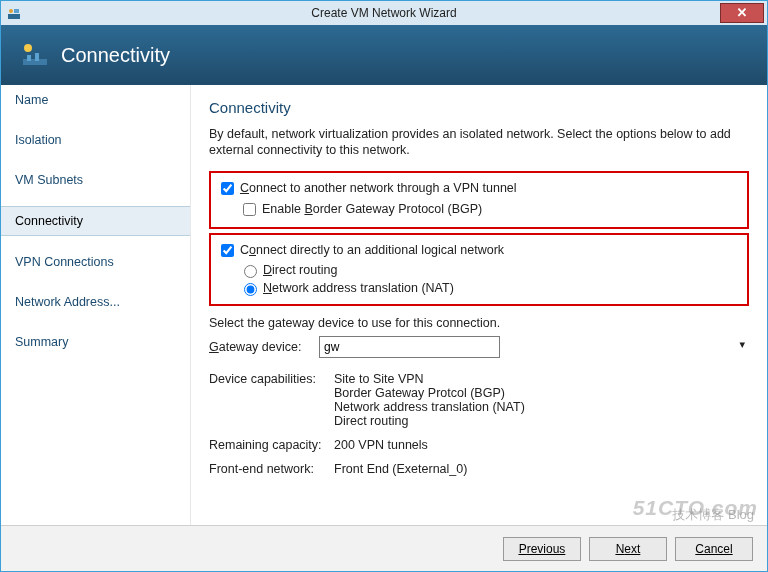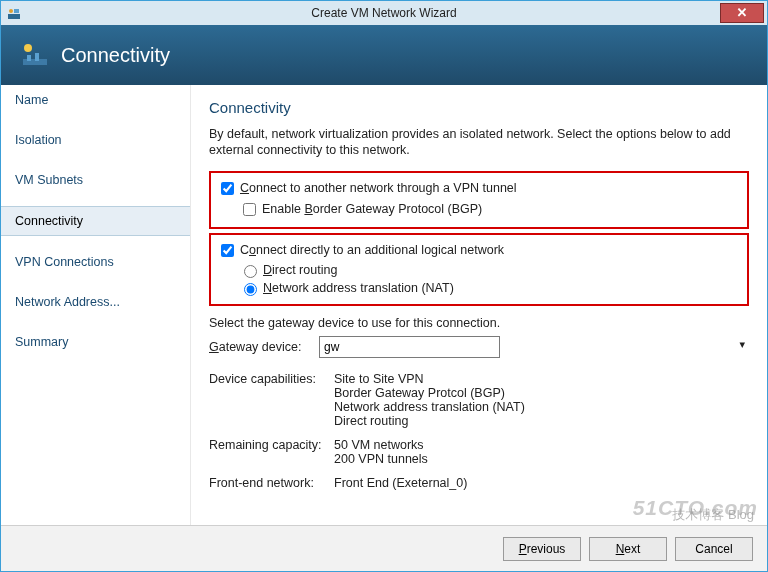--- a/index.html
+++ b/index.html
@@ -39,21 +39,21 @@
   .gw-row { display: flex; align-items: center; margin-bottom: 14px; }
   .gw-row .lbl { width: 110px; }
   .gw-select { flex: 1; height: 22px; border: 1px solid #7a7a7a; background: #fff; font-size: 12px; padding: 1px 20px 1px 4px; appearance: none; position: relative; }
   .select-wrap { flex: 1; position: relative; }
   .select-wrap::after { content: "▾"; position: absolute; right: 4px; top: 2px; font-size: 11px; pointer-events: none; }
 
   .info-row { display: flex; margin-bottom: 2px; }
   .info-row .lbl { width: 125px; }
   .info-row .val { flex: 1; }
 
-  .footer { height: 46px; border-top: 1px solid #cfcfcf; background: #f2f2f2; display: flex; align-items: center; justify-content: flex-end; padding-right: 14px; gap: 8px; }
+  .footer { height: 46px; border-top: 1px solid #cfcfcf; background: #f2f2f2; display: flex; align-items: center; justify-content: flex-end; padding-right: 14px; gap: 8px; text-decoration: underline; }
   .btn { min-width: 78px; height: 24px; background: #eaeaea; border: 1px solid #9a9a9a; font-size: 12px; padding: 2px 12px; cursor: pointer; }
 
   .watermark { position: absolute; right: 10px; bottom: 52px; font-size: 21px; font-style: italic; font-weight: bold; color: #bcbcbc; opacity: 0.75; pointer-events: none; letter-spacing: 1px; }
   .watermark2 { position: absolute; right: 14px; bottom: 48px; font-size: 13px; color: #999; opacity: 0.7; pointer-events: none; }
 </style>
 </head>
 <body>
 
 <div class="window">
 
@@ -138,21 +138,20 @@
           <div>Site to Site VPN</div>
           <div>Border Gateway Protcol (BGP)</div>
           <div>Network address translation (NAT)</div>
           <div>Direct routing</div>
         </div>
       </div>
 
       <div class="info-row" style="margin-top:10px;">
         <div class="lbl">Remaining capacity:</div>
         <div class="val">
-          <div>50 VM networks</div>
           <div>200 VPN tunnels</div>
         </div>
       </div>
 
       <div class="info-row" style="margin-top:10px;">
         <div class="lbl">Front-end network:</div>
         <div class="val">Front End (Exeternal_0)</div>
       </div>
 
     </div>

